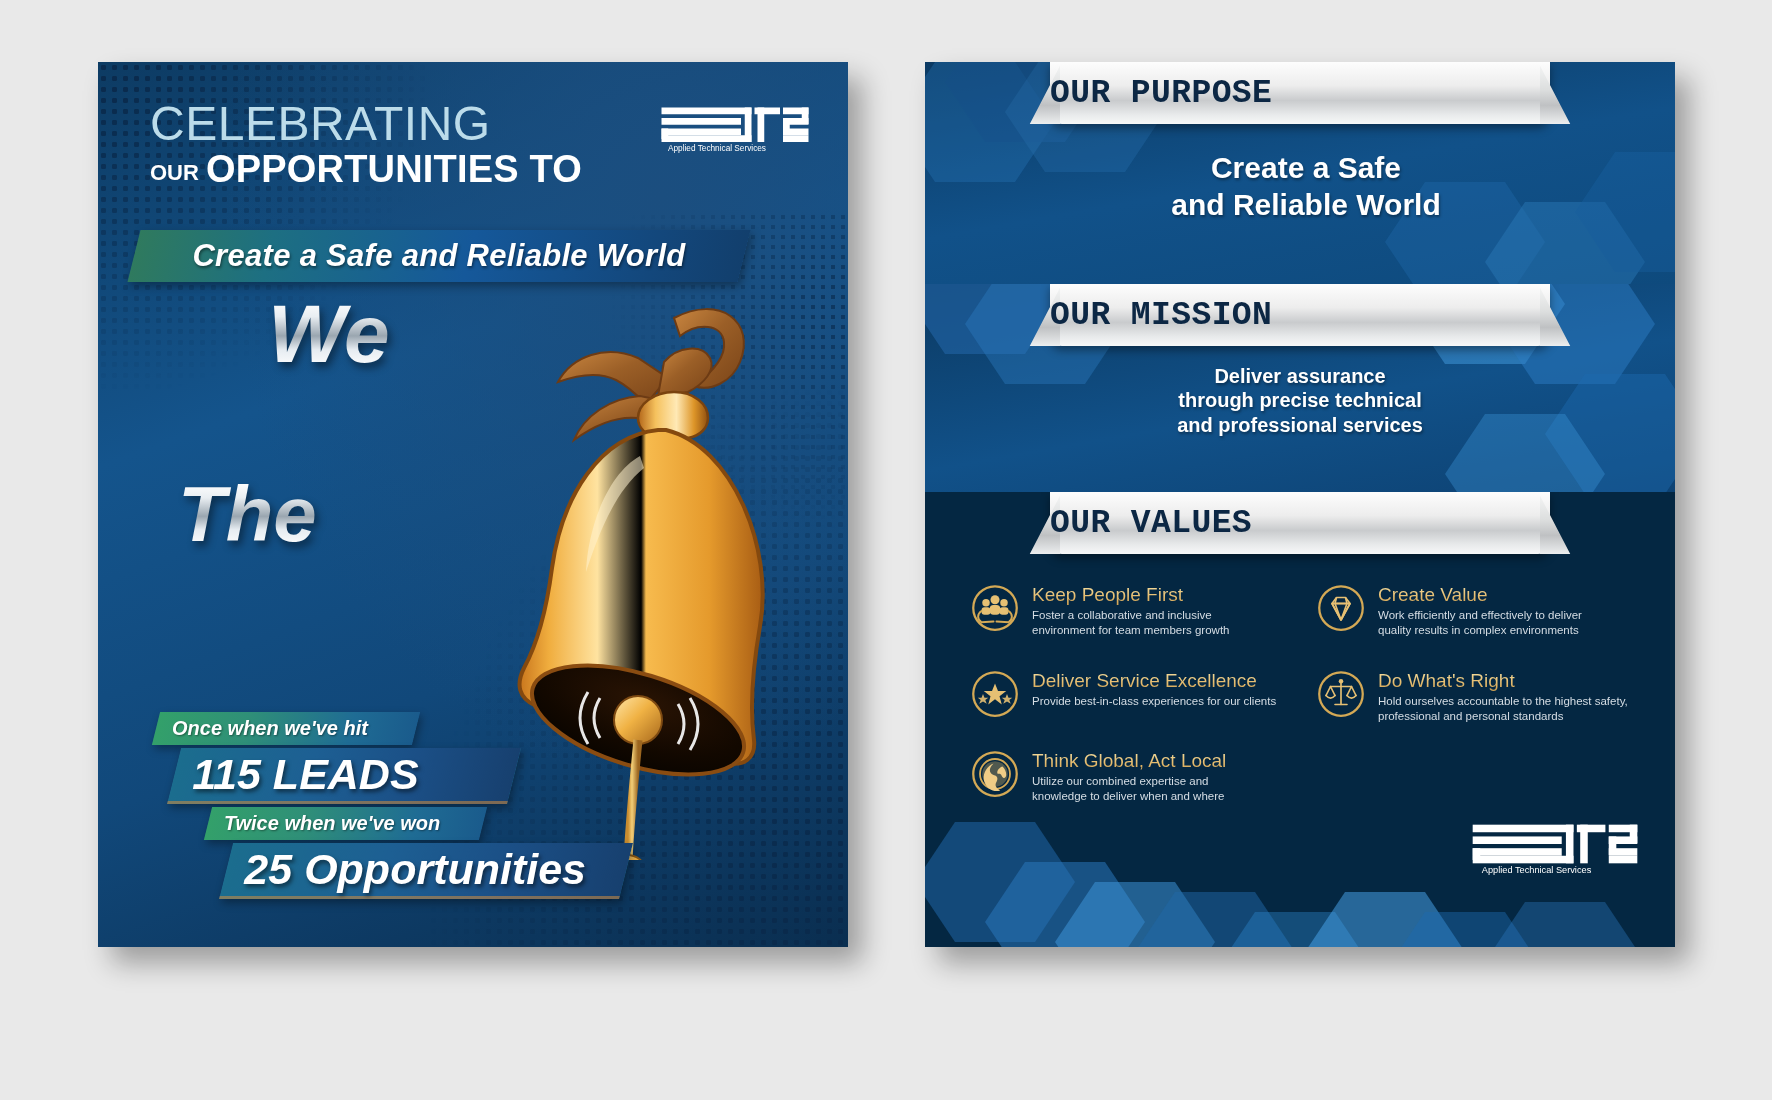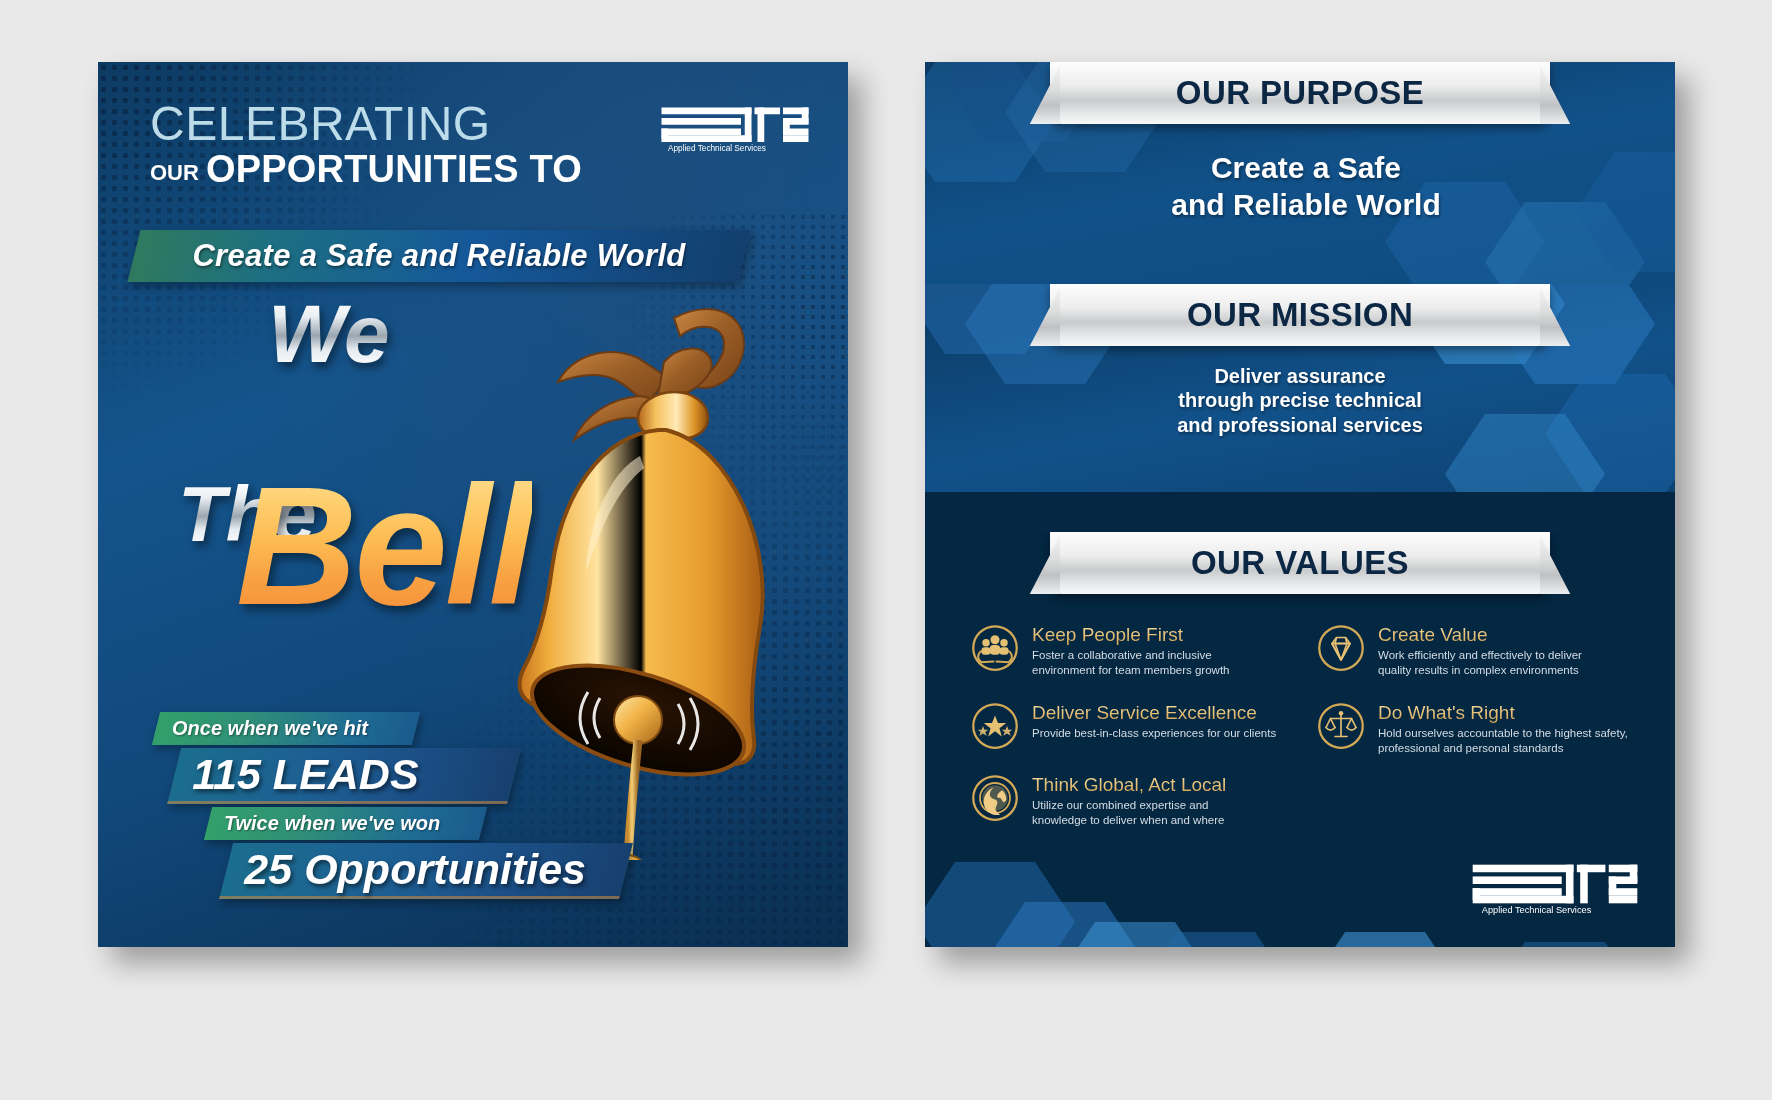--- a/index.html
+++ b/index.html
@@ -113,32 +113,33 @@
 
   
   .poster-right{
     position:absolute; left:925px; top:62px; width:750px; height:885px;
     box-shadow: 14px 16px 26px rgba(0,0,0,.33);
     overflow:hidden; background:#062744;
   }
   .band{position:relative;overflow:hidden;}
   .band.purpose{height:222px;background:linear-gradient(170deg,#0b3a63 0%,#115189 50%,#0e4a7d 100%);}
   .band.mission{height:208px;background:linear-gradient(170deg,#0b3a63 0%,#115189 55%,#0d4273 100%);}
-  .band.values{height:455px;background:#042742;margin-top:40px;}
+  .band.values{height:455px;background:#042742;}
 
   .hexes{position:absolute;inset:0;pointer-events:none;}
 
   .ribbon{
     position:absolute; top:0; left:50%; transform:translateX(-50%);
     width:500px;height:62px;
     background:linear-gradient(180deg,#fdfdfd 0%,#ededed 38%,#c9cbcd 62%,#e8eaeb 85%,#f7f8f8 100%);
     border-radius:0 0 12px 12px;
     box-shadow:0 4px 10px rgba(0,0,0,.4);
-    display:flex;align-items:center;justify-content:center;
+    display:flex;align-items:center;justify-content:flex-start;
     z-index:5;
+    font-family:Liberation Mono, monospace;
   }
   .ribbon::before,.ribbon::after{
     content:"";position:absolute;top:0;width:56px;height:62px;
     background:linear-gradient(180deg,#f6f7f7 0%,#dcdede 45%,#bfc1c3 70%,#eceeef 100%);
   }
   .ribbon::before{left:-46px;clip-path:polygon(100% 0,100% 100%,46% 100%,100% 6%);
     border-radius:0 0 0 10px;}
   .ribbon::after{right:-46px;clip-path:polygon(0 0,0 6%,54% 100%,0 100%);
     border-radius:0 0 10px 0;}
   .ribbon .txt{
@@ -151,21 +152,21 @@
     text-shadow:1px 2px 3px rgba(0,0,0,.4);
   }
   .band.purpose .band-body{font-size:30px;top:88px;padding-left:12px;}
   .band.mission .band-body{font-size:20px;top:80px;}
 
   
   .values-grid{
     position:absolute;left:46px;right:36px;top:92px;
     display:grid;grid-template-columns:1fr 1fr;column-gap:24px;row-gap:22px;
   }
-  .vcol{display:flex;flex-direction:column;gap:24px;}
+  .vcol{display:flex;flex-direction:column;gap:32px;}
   .vitem{display:flex;gap:13px;align-items:flex-start;}
   .vicon{flex:0 0 auto;width:48px;height:48px;}
   .vtxt{padding-top:1px;}
   .vtitle{
     font-size:19px;font-weight:400;line-height:1.05;
     background:linear-gradient(180deg,#f5dfa2 0%,#e6be72 55%,#cfa152 100%);
     -webkit-background-clip:text;background-clip:text;color:transparent;
   }
   .vdesc{font-size:11.5px;color:#d5dde4;line-height:1.3;margin-top:3px;}
 
@@ -209,21 +210,20 @@
       <text x="76" y="60" fill="#ffffff" font-family="Liberation Sans, sans-serif" font-size="11" text-anchor="middle">Applied Technical Services</text>
     </svg>
 
     <div class="tagline">
       <div class="in">Create a Safe and Reliable World</div>
     </div>
 
     <div class="title">
       <div class="tw silver t-we">We</div>
       <div class="tw silver t-the">The</div>
-      <div class="tw gold   t-bell">Bell</div>
     </div>
 
     <div class="bell-wrap">
       <svg viewBox="0 0 330 560" width="330" height="560">
         <defs>
           <linearGradient id="bellG" x1="0" y1="0" x2="1" y2="0">
             <stop offset="0%" stop-color="#c9761d"></stop>
             <stop offset="12%" stop-color="#f0ad3e"></stop>
             <stop offset="32%" stop-color="#ffe3a0"></stop>
             <stop offset="50%" stop-color="#fdc košt"></stop>

